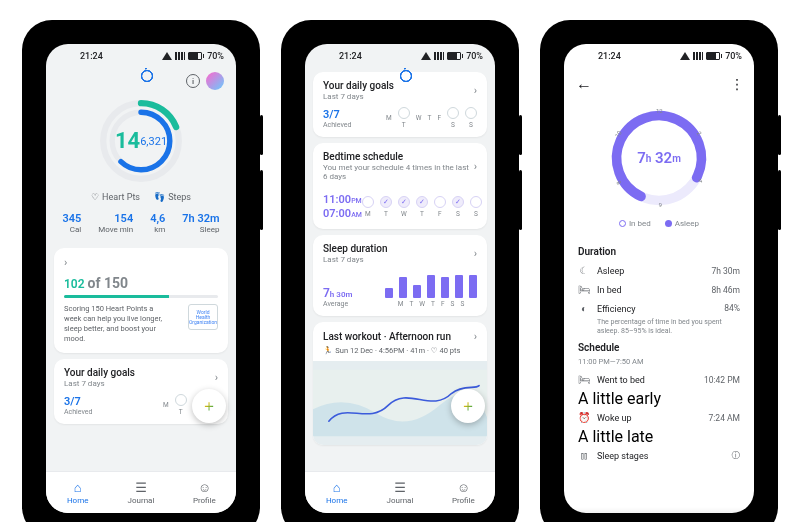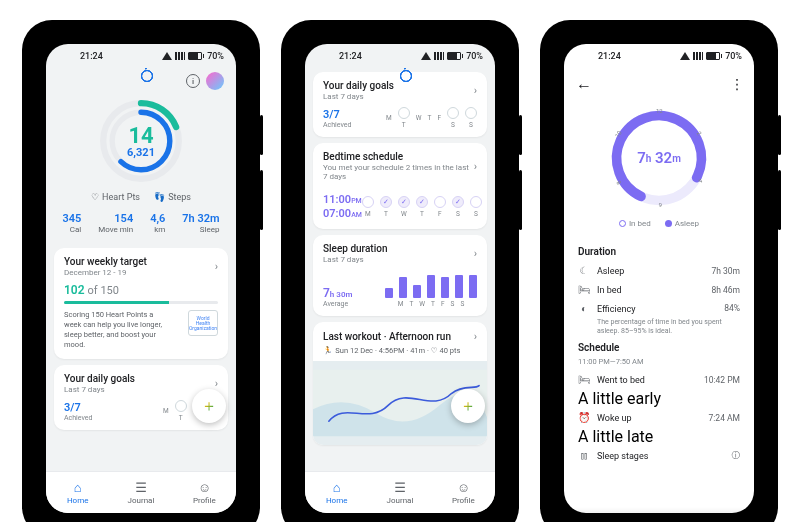--- a/index.html
+++ b/index.html
@@ -25,37 +25,37 @@
   .batt-b::after{content:"";position:absolute;left:0;top:0;bottom:0;width:70%;background:var(--ink)}
   .batt-t{width:1px;height:4px;background:var(--ink)}
   .content{flex:1;overflow:hidden;position:relative}
   .appbar{display:flex;justify-content:flex-end;align-items:center;gap:6px;padding:4px 12px}
   .appbar .info{width:14px;height:14px;border:1.2px solid var(--ink2);border-radius:50%;display:flex;align-items:center;justify-content:center;font-size:8px;color:var(--ink2);font-weight:600}
   .avatar{width:18px;height:18px;border-radius:50%;background:linear-gradient(135deg,#f6c,#6cf)}
   
   .ringwrap{display:flex;justify-content:center;padding:2px 0 6px}
   .ring1{width:90px;height:90px;position:relative}
   .ring1 svg{width:100%;height:100%}
-  .ring1 .lbls{position:absolute;inset:0;display:flex;flex-direction:column;align-items:center;justify-content:center;line-height:1}
+  .ring1 .lbls{position:absolute;inset:0;display:flex;align-items:center;justify-content:center;line-height:1}
   .n-hp{font-size:22px;font-weight:700;color:var(--teal)}
-  .n-st{font-size:11px;font-weight:700;color:var(--blue)}
+  .n-st{font-size:11px;font-weight:400;color:var(--blue)}
   .legendrow{display:flex;justify-content:center;gap:14px;font-size:9px;color:var(--ink2);margin-bottom:6px}
   .legendrow span{display:inline-flex;align-items:center;gap:3px}
   .ico{font-size:9px}
   .statsrow{display:flex;justify-content:space-around;padding:4px 8px 8px;font-size:8px;text-align:right}
   .statsrow .v{font-size:11px;font-weight:600;color:var(--blue)}
   .statsrow .l{color:var(--ink2);font-size:8px}
   .card{background:var(--card);border-radius:10px;margin:6px 8px;padding:8px 10px;box-shadow:0 1px 2px rgba(0,0,0,.06)}
   .card h4{margin:0;font-size:10px;font-weight:500;color:var(--ink)}
   .card .sub{font-size:8px;color:var(--ink3);margin-top:1px}
   .crow{display:flex;align-items:center;justify-content:space-between}
   .chev{color:var(--ink3);font-size:11px}
   .tgt{font-size:12px;font-weight:600;margin-top:6px}
   .tgt .a{color:var(--teal)}
-  .tgt .b{color:var(--ink3);font-size:11px;font-weight:400}
+  .tgt .b{color:var(--ink3);font-size:14px;font-weight:700}
   .tbar{height:3px;background:#e8eaed;border-radius:2px;margin-top:4px;overflow:hidden}
   .tbar>div{height:100%;background:var(--teal)}
   .wtip{display:flex;gap:16px;margin-top:6px;font-size:7.5px;color:var(--ink2);line-height:1.35}
   .who{width:30px;height:26px;border:1px solid #cfd8dc;border-radius:3px;display:flex;align-items:center;justify-content:center;font-size:5px;color:var(--blue2);text-align:center;flex-shrink:0;line-height:1}
   
   .days{display:flex;gap:6px;justify-content:flex-end;align-items:center}
   .daycol{display:flex;flex-direction:column;align-items:center;gap:2px}
   .dpip{width:12px;height:12px;border-radius:50%;border:1.5px solid #cfd8dc;position:relative}
   .dpip.full{border-color:var(--teal)}
   .dpip.full.blue{border-color:var(--blue)}
@@ -176,24 +176,20 @@
             <div class="l">km</div>
           </div>
         <div>
             <div class="v">7h 32m</div>
             <div class="l">Sleep</div>
           </div>
       </div>
 
       <div class="card">
         <div class="crow">
-          <div>
-            <h4>Your weekly target</h4>
-            <div class="sub">December 12 - 19</div>
-          </div>
           <span class="chev">›</span>
         </div>
         <div class="tgt"><span class="a">102</span> <span class="b">of 150</span></div>
         <div class="tbar">
             <div style="width:68%"></div>
           </div>
         <div class="wtip">
           <span>Scoring 150 Heart Points a week can help you live longer, sleep better, and boost your mood.</span>
           <span class="who">World Health Organization</span>
         </div>
@@ -315,21 +311,21 @@
                 <span class="dlet">S</span>
               </div>
           </div>
         </div>
       </div>
 
       <div class="card">
         <div class="crow">
             <div>
               <h4>Bedtime schedule</h4>
-              <div class="sub">You met your schedule 2 times in the last 7 days</div>
+              <div class="sub">You met your schedule 4 times in the last 6 days</div>
             </div>
             <span class="chev">›</span>
           </div>
         <div class="bedtimes">
           <div class="bt-l">
             <div><span>11:00</span><small>PM</small></div>
             <div><span>07:00</span><small>AM</small></div>
           </div>
           <div class="days">
             <div class="daycol">

